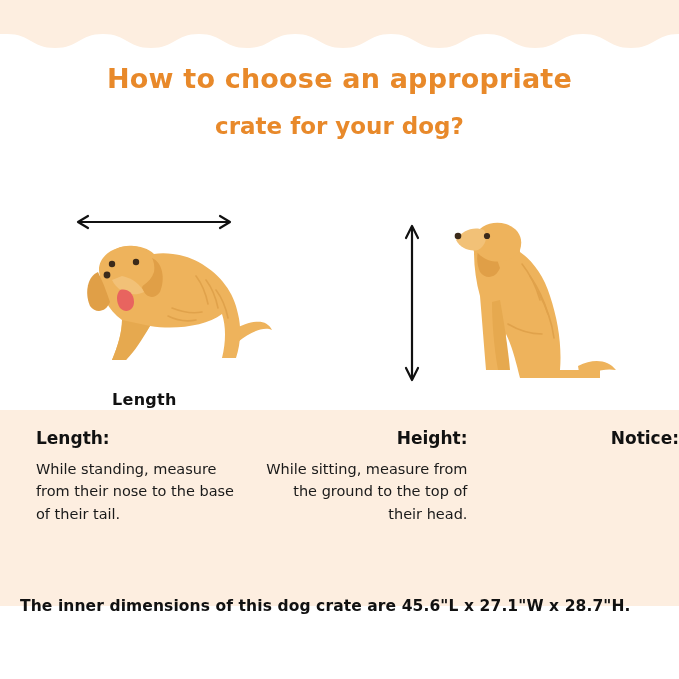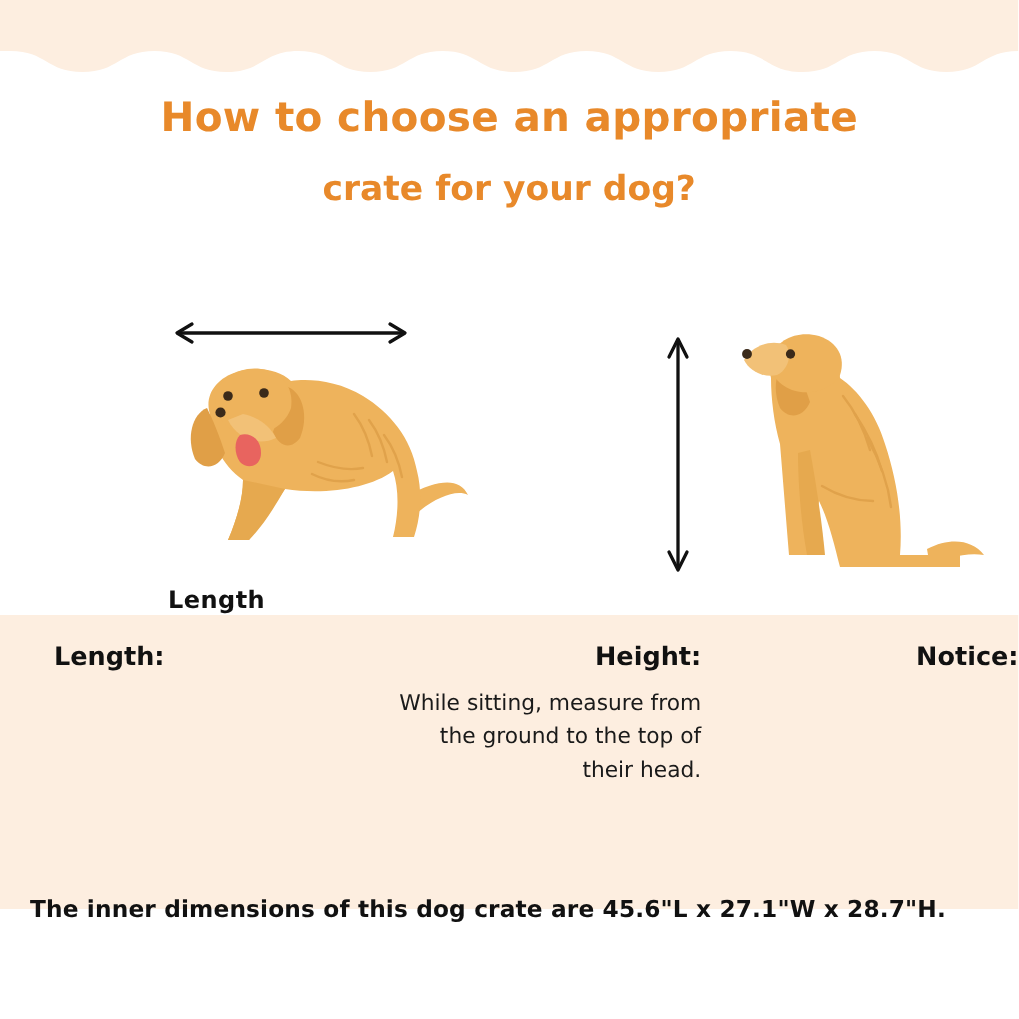--- a/index.html
+++ b/index.html
@@ -55,21 +55,20 @@
     margin-top: 16px;
   }
 
   
   .illus {
     position: absolute;
     top: 180px;
     left: 0;
     width: 563px;
     height: 230px;
-    padding-left: 40px;
   }
 
   .length-label {
     position: absolute;
     left: 112px;
     top: 210px;
     font-size: 16px;
     font-weight: bold;
     color: #111111;
     letter-spacing: 0.3px;
@@ -261,20 +260,21 @@
 
     <div class="length-label">Length</div>
     <div class="height-label">Height</div>
   </div>
 
   <div class="info-panel">
     <div class="cols">
 
       <div class="col c1">
         <div class="col-head">Length:</div>
+        <div class="col-body">While standing, measure from their nose to the base of their tail.</div>
       </div>
 
       <div class="col c2">
         <div class="col-head">Height:</div>
         <div class="col-body">While sitting, measure from the ground to the top of their head.</div>
       </div>
 
       <div class="col c3">
         <div class="col-head">Notice:</div>
       </div>

